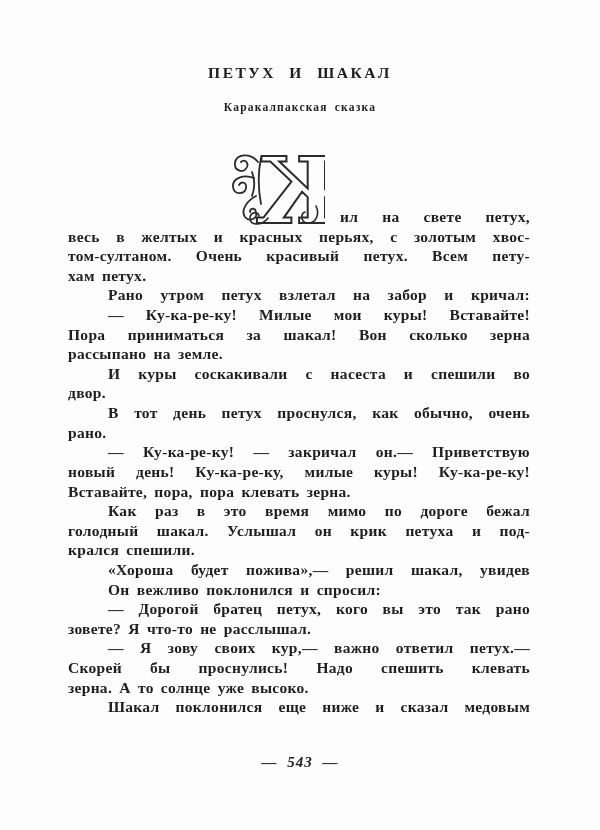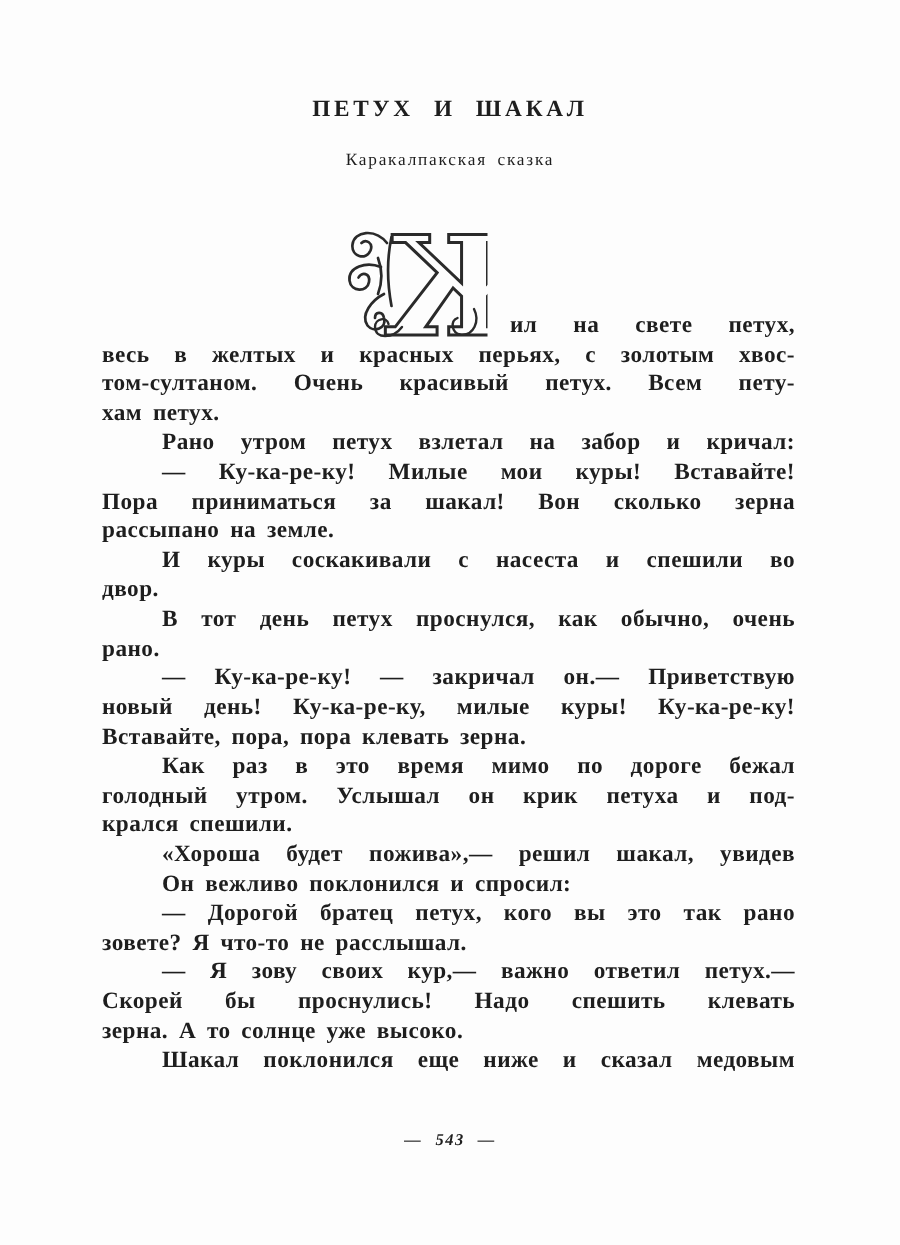--- a/index.html
+++ b/index.html
@@ -13,21 +13,21 @@
   }
   .title{
     position:absolute;top:64px;left:0;width:600px;
     text-align:center;
     font-size:15.5px;font-weight:700;
     letter-spacing:2.5px;word-spacing:7px;
   }
   .subtitle{
     position:absolute;top:101px;left:0;width:600px;
     text-align:center;
-    font-size:11.5px;font-weight:400;
+    font-size:11.5px;font-weight:700;
     letter-spacing:1.2px;word-spacing:3px;
   }
   .body-text{
     position:absolute;top:207px;left:68px;width:462px;
     font-size:15.5px;font-weight:700;
     letter-spacing:0.3px;word-spacing:3px;
   }
   .paragraph{margin:0;padding:0;}
   .line{
     height:19.62px;line-height:19.62px;
@@ -45,21 +45,21 @@
   .line.cap-line{margin-left:272px;}
   .drop-cap{
     position:absolute;
     left:160px;top:-59px;
     width:97px;height:79px;
   }
   .drop-cap svg{display:block;width:97px;height:79px;}
   .page-number{
     position:absolute;top:754px;left:0;width:600px;
     text-align:center;
-    font-size:11px;font-weight:700;font-style:italic;
+    font-size:15px;font-weight:700;font-style:italic;
     letter-spacing:1px;word-spacing:5px;
   }
 </style>
 </head>
 <body>
 
 <div class="page">
 
   <div class="title">ПЕТУХ И ШАКАЛ</div>
 
@@ -108,21 +108,21 @@
         <div class="line indent">В тот день петух проснулся, как обычно, очень</div>
         <div class="line short">рано.</div>
       </div>
       <div class="paragraph">
         <div class="line indent">— Ку-ка-ре-ку! — закричал он.— Приветствую</div>
         <div class="line">новый день! Ку-ка-ре-ку, милые куры! Ку-ка-ре-ку!</div>
         <div class="line short">Вставайте, пора, пора клевать зерна.</div>
       </div>
       <div class="paragraph">
         <div class="line indent">Как раз в это время мимо по дороге бежал</div>
-        <div class="line">голодный утром. Услышал он крик петуха и под-</div>
+        <div class="line">голодный шакал. Услышал он крик петуха и под-</div>
         <div class="line short">крался спешили.</div>
       </div>
       <div class="paragraph">
         <div class="line indent">«Хороша будет пожива»,— решил шакал, увидев</div>
       </div>
       <div class="paragraph">
         <div class="line indent short">Он вежливо поклонился и спросил:</div>
       </div>
       <div class="paragraph">
         <div class="line indent">— Дорогой братец петух, кого вы это так рано</div>

